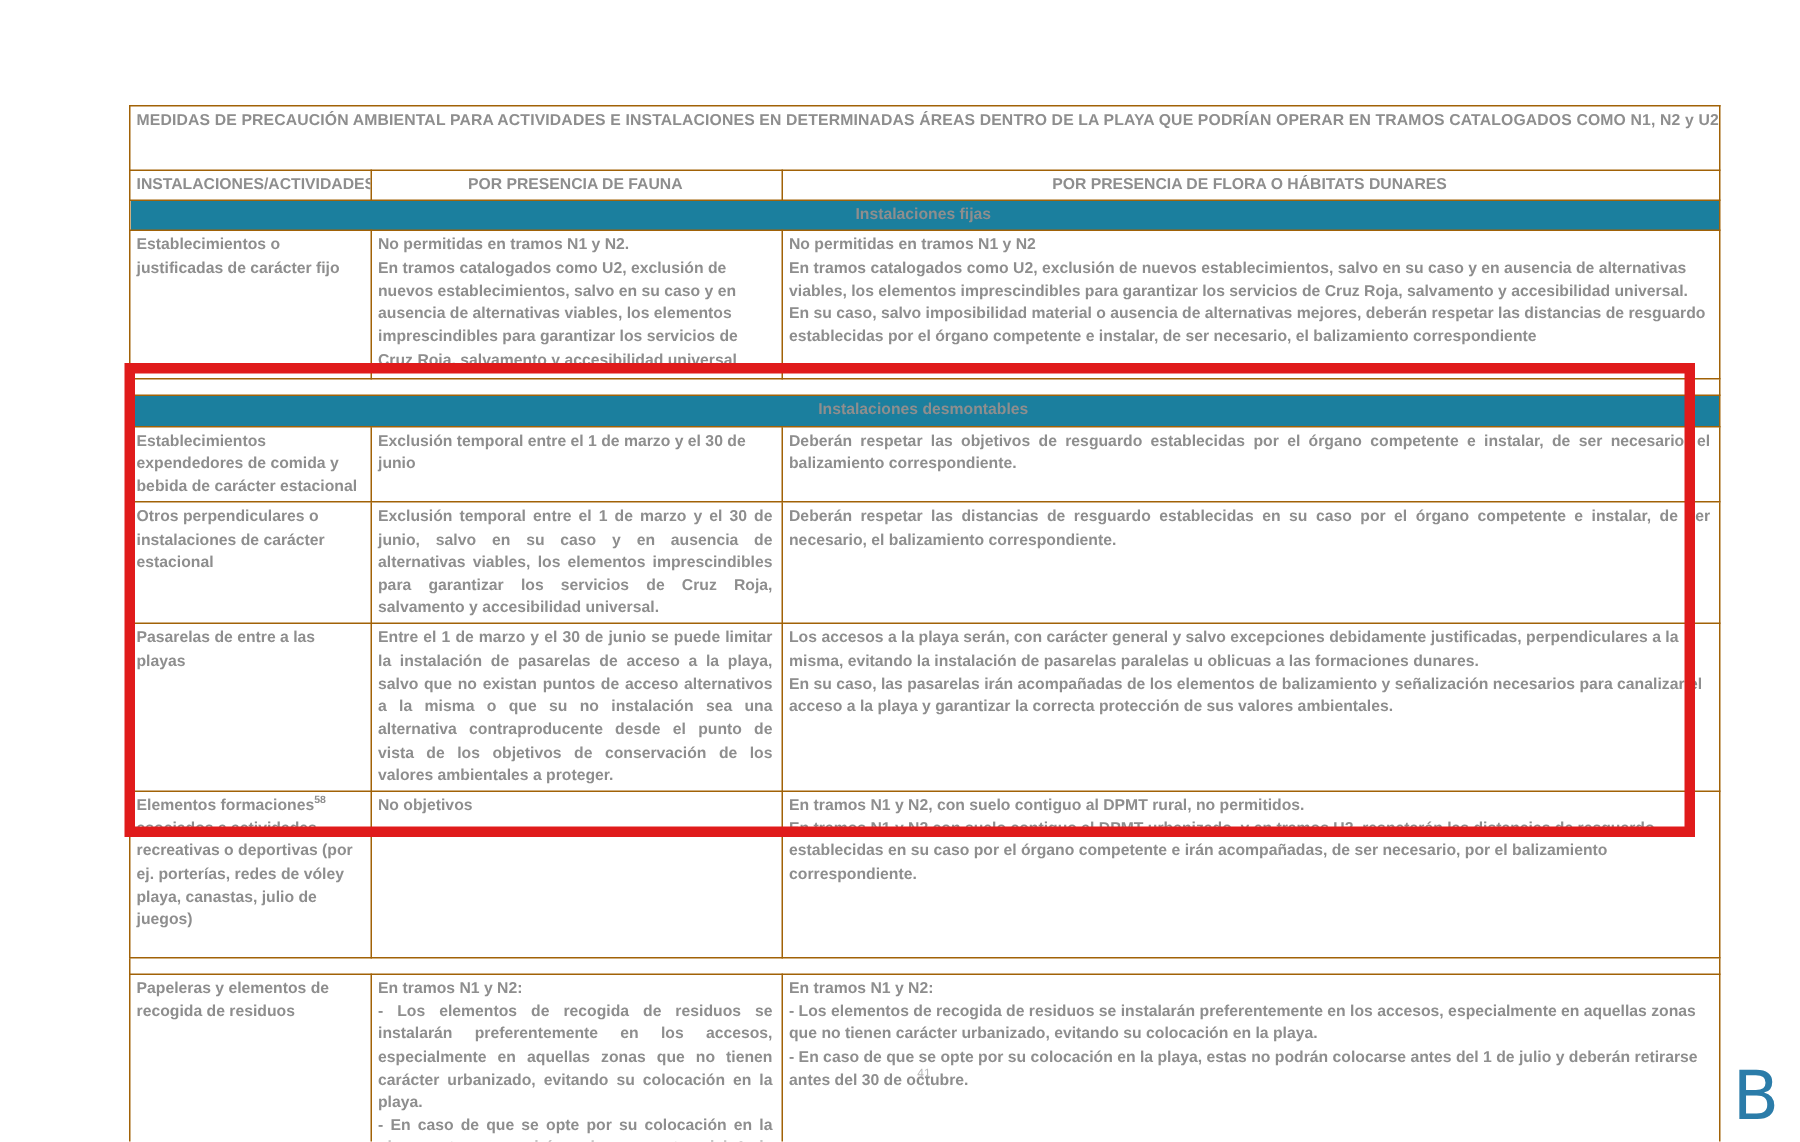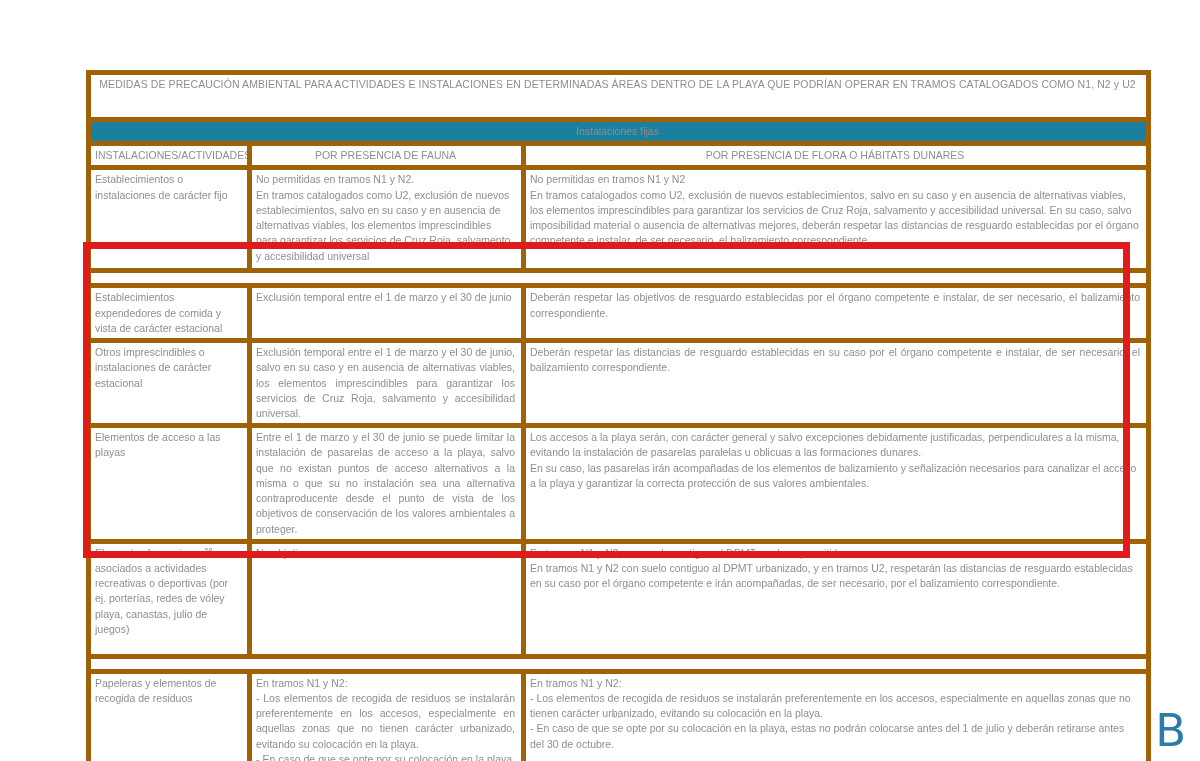--- a/index.html
+++ b/index.html
@@ -7,25 +7,25 @@
     width:1200px;height:761px;position:relative;background:#ffffff;
     font-family:"Liberation Sans","DejaVu Sans",sans-serif;
     overflow:hidden;
   }
   .doc-table{
     position:absolute;left:86px;top:70px;width:1060px;
     border-collapse:collapse;table-layout:fixed;
     background:#ffffff;
   }
   .doc-table td,.doc-table th{
-    border:5px solid #a16207;
+    border:1px solid #a16207;
     vertical-align:top;
     padding:2px 6px 2px 4px;
     font-size:10.5px;line-height:1.45;color:#8e8e8e;
-    font-weight:normal;overflow:hidden;
+    font-weight:bold;overflow:hidden;
   }
   .doc-table{border:1px solid #3f3f3f;}
   .title-cell{
     height:38px;text-align:center;vertical-align:middle;
     color:#2b80a8;font-weight:bold;font-size:11px;letter-spacing:0.1px;
     white-space:nowrap;
   }
   .header-cell{
     height:13px;text-align:center;vertical-align:middle;
     color:#4c6f85;font-weight:bold;font-size:10px;padding:1px 2px;
@@ -68,49 +68,52 @@
   <colgroup>
     <col style="width:161px">
       <col style="width:274px">
       <col style="width:625px">
   </colgroup>
   <tbody>
     <tr>
       <td class="title-cell" colspan="3">MEDIDAS DE PRECAUCIÓN AMBIENTAL PARA ACTIVIDADES E INSTALACIONES EN DETERMINADAS ÁREAS DENTRO DE LA PLAYA QUE PODRÍAN OPERAR EN TRAMOS CATALOGADOS COMO N1, N2 y U2</td>
     </tr>
     <tr>
-      <td class="band-cell" colspan="3">Instalaciones fijas</td>
-    </tr>
-    <tr>
       <th class="header-cell">INSTALACIONES/ACTIVIDADES</th>
       <th class="header-cell">POR PRESENCIA DE FAUNA</th>
       <th class="header-cell">POR PRESENCIA DE FLORA O HÁBITATS DUNARES</th>
     </tr>
+    <tr>
+      <td class="band-cell" colspan="3">Instalaciones fijas</td>
+    </tr>
     <tr class="r1">
-      <td class="ws">Establecimientos o instalaciones de carácter fijo</td>
+      <td class="ws">Establecimientos o justificadas de carácter fijo</td>
       <td class="ws">No permitidas en tramos N1 y N2.
 En tramos catalogados como U2, exclusión de nuevos establecimientos, salvo en su caso y en ausencia de alternativas viables, los elementos imprescindibles para garantizar los servicios de Cruz Roja, salvamento y accesibilidad universal</td>
       <td class="ws flora-cell">No permitidas en tramos N1 y N2
 En tramos catalogados como U2, exclusión de nuevos establecimientos, salvo en su caso y en ausencia de alternativas viables, los elementos imprescindibles para garantizar los servicios de Cruz Roja, salvamento y accesibilidad universal. En su caso, salvo imposibilidad material o ausencia de alternativas mejores, deberán respetar las distancias de resguardo establecidas por el órgano competente e instalar, de ser necesario, el balizamiento correspondiente</td>
     </tr>
     <tr>
       <td class="spacer-cell" colspan="3"></td>
     </tr>
+    <tr>
+      <td class="band-cell" colspan="3">Instalaciones desmontables</td>
+    </tr>
     <tr class="r2">
-      <td class="ws">Establecimientos expendedores de comida y vista de carácter estacional</td>
+      <td class="ws">Establecimientos expendedores de comida y bebida de carácter estacional</td>
       <td class="ws">Exclusión temporal entre el 1 de marzo y el 30 de junio</td>
       <td class="ws flora-cell just">Deberán respetar las objetivos de resguardo establecidas por el órgano competente e instalar, de ser necesario, el balizamiento correspondiente.</td>
     </tr>
     <tr class="r3">
-      <td class="ws">Otros imprescindibles o instalaciones de carácter estacional</td>
+      <td class="ws">Otros perpendiculares o instalaciones de carácter estacional</td>
       <td class="ws just">Exclusión temporal entre el 1 de marzo y el 30 de junio, salvo en su caso y en ausencia de alternativas viables, los elementos imprescindibles para garantizar los servicios de Cruz Roja, salvamento y accesibilidad universal.</td>
       <td class="ws flora-cell just">Deberán respetar las distancias de resguardo establecidas en su caso por el órgano competente e instalar, de ser necesario, el balizamiento correspondiente.</td>
     </tr>
     <tr class="r4">
-      <td class="ws">Elementos de acceso a las playas</td>
+      <td class="ws">Pasarelas de entre a las playas</td>
       <td class="ws just">Entre el 1 de marzo y el 30 de junio se puede limitar la instalación de pasarelas de acceso a la playa, salvo que no existan puntos de acceso alternativos a la misma o que su no instalación sea una alternativa contraproducente desde el punto de vista de los objetivos de conservación de los valores ambientales a proteger.</td>
       <td class="ws flora-cell">Los accesos a la playa serán, con carácter general y salvo excepciones debidamente justificadas, perpendiculares a la misma, evitando la instalación de pasarelas paralelas u oblicuas a las formaciones dunares.
 En su caso, las pasarelas irán acompañadas de los elementos de balizamiento y señalización necesarios para canalizar el acceso a la playa y garantizar la correcta protección de sus valores ambientales.</td>
     </tr>
     <tr class="r5">
       <td class="ws"><span>Elementos formaciones</span><sup>58</sup> <span>asociados a actividades recreativas o deportivas (por ej. porterías, redes de vóley playa, canastas, julio de juegos)</span></td>
       <td class="ws">No objetivos</td>
       <td class="ws flora-cell">En tramos N1 y N2, con suelo contiguo al DPMT rural, no permitidos.
 En tramos N1 y N2 con suelo contiguo al DPMT urbanizado, y en tramos U2, respetarán las distancias de resguardo establecidas en su caso por el órgano competente e irán acompañadas, de ser necesario, por el balizamiento correspondiente.</td>
     </tr>

